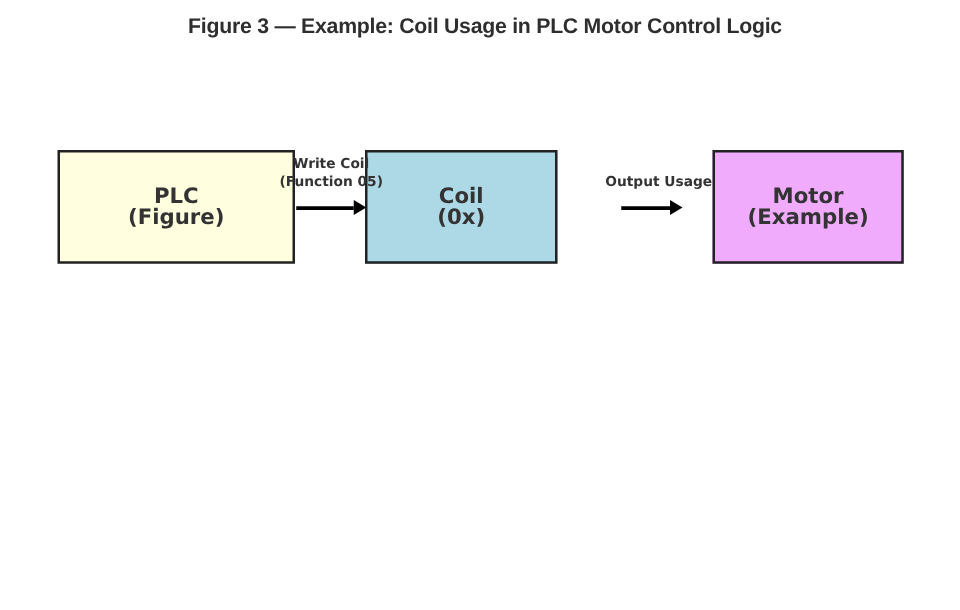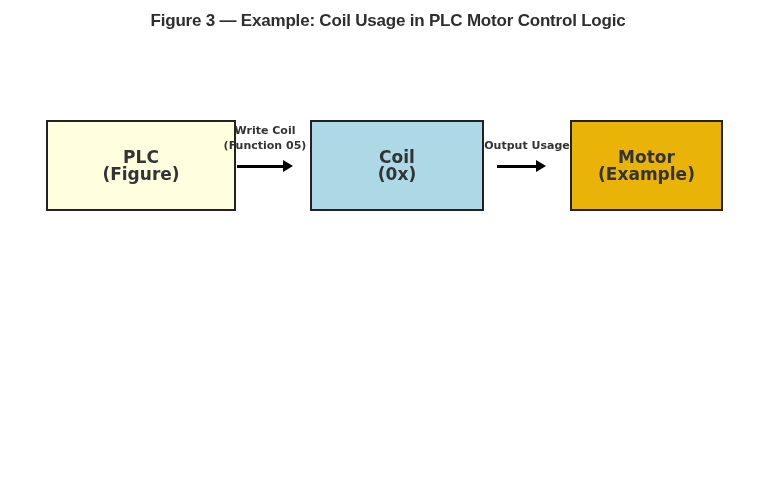--- a/index.html
+++ b/index.html
@@ -42,21 +42,21 @@
     flex-direction: column;
     align-items: center;
     justify-content: center;
     text-align: center;
     font-weight: bold;
     font-size: 17px;
     line-height: 17px;
     color: #333333;
   }
   #node-plc   { left: 46px;  width: 190px; }
-  #node-coil  { left: 310px; width: 174px; }
+  #node-coil  { left: 292px; width: 154px; }
   #node-motor { left: 570px; width: 153px; }
 
   .node-line { display: block; }
 
   .arrow {
     position: absolute;
     top: 160px;
     height: 12px;
   }
   #arrow-write-coil    { left: 237px; width: 56px; }
@@ -104,21 +104,21 @@
   <div class="node" id="node-plc" style="background: rgb(255, 255, 224);">
     <span class="node-line">PLC</span>
     <span class="node-line">(Figure)</span>
   </div>
 
   <div class="node" id="node-coil" style="background: rgb(173, 216, 230);">
     <span class="node-line">Coil</span>
     <span class="node-line">(0x)</span>
   </div>
 
-  <div class="node" id="node-motor" style="background: #eab308;">
+  <div class="node" id="node-motor" style="background: #f0abfc;">
     <span class="node-line">Motor</span>
     <span class="node-line">(Example)</span>
   </div>
 
   <div class="arrow-label" id="label-write-coil" style="color: rgb(51, 51, 51);">
     <span class="label-line">Write Coil</span>
     <span class="label-line">(Function 05)</span>
   </div>
 
   <div class="arrow-label" id="label-output-action" style="color: rgb(51, 51, 51);">

